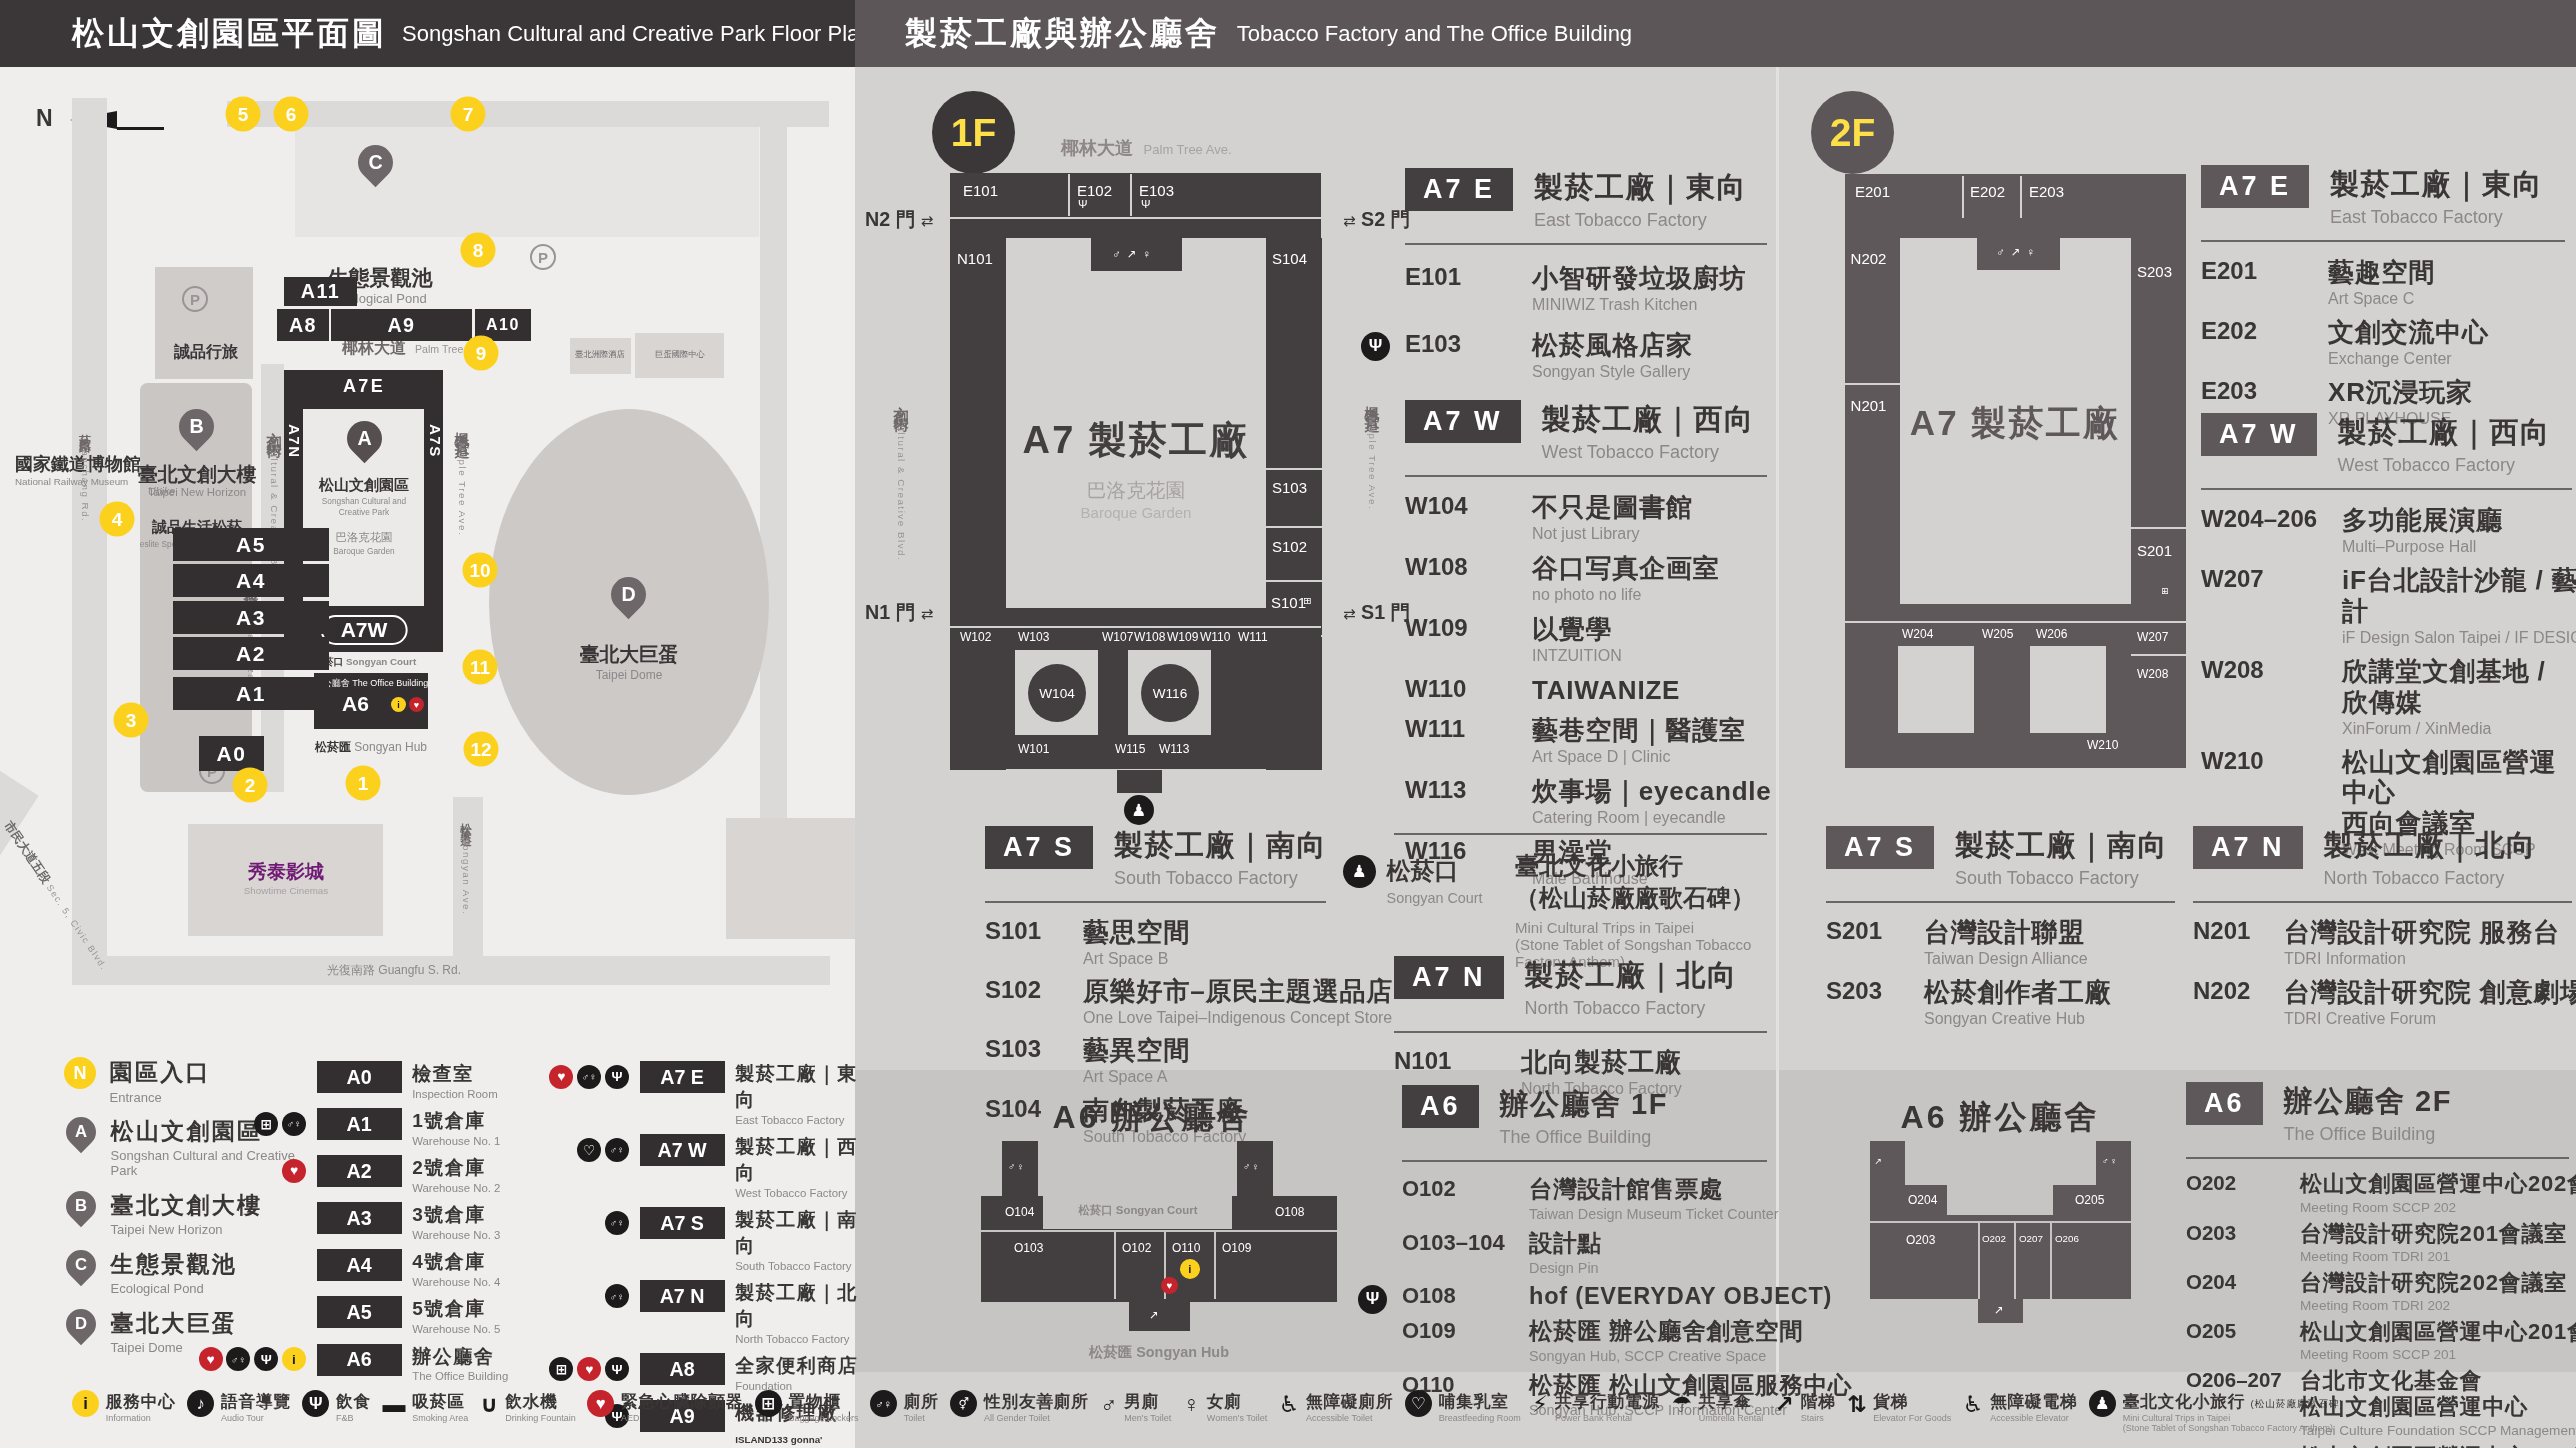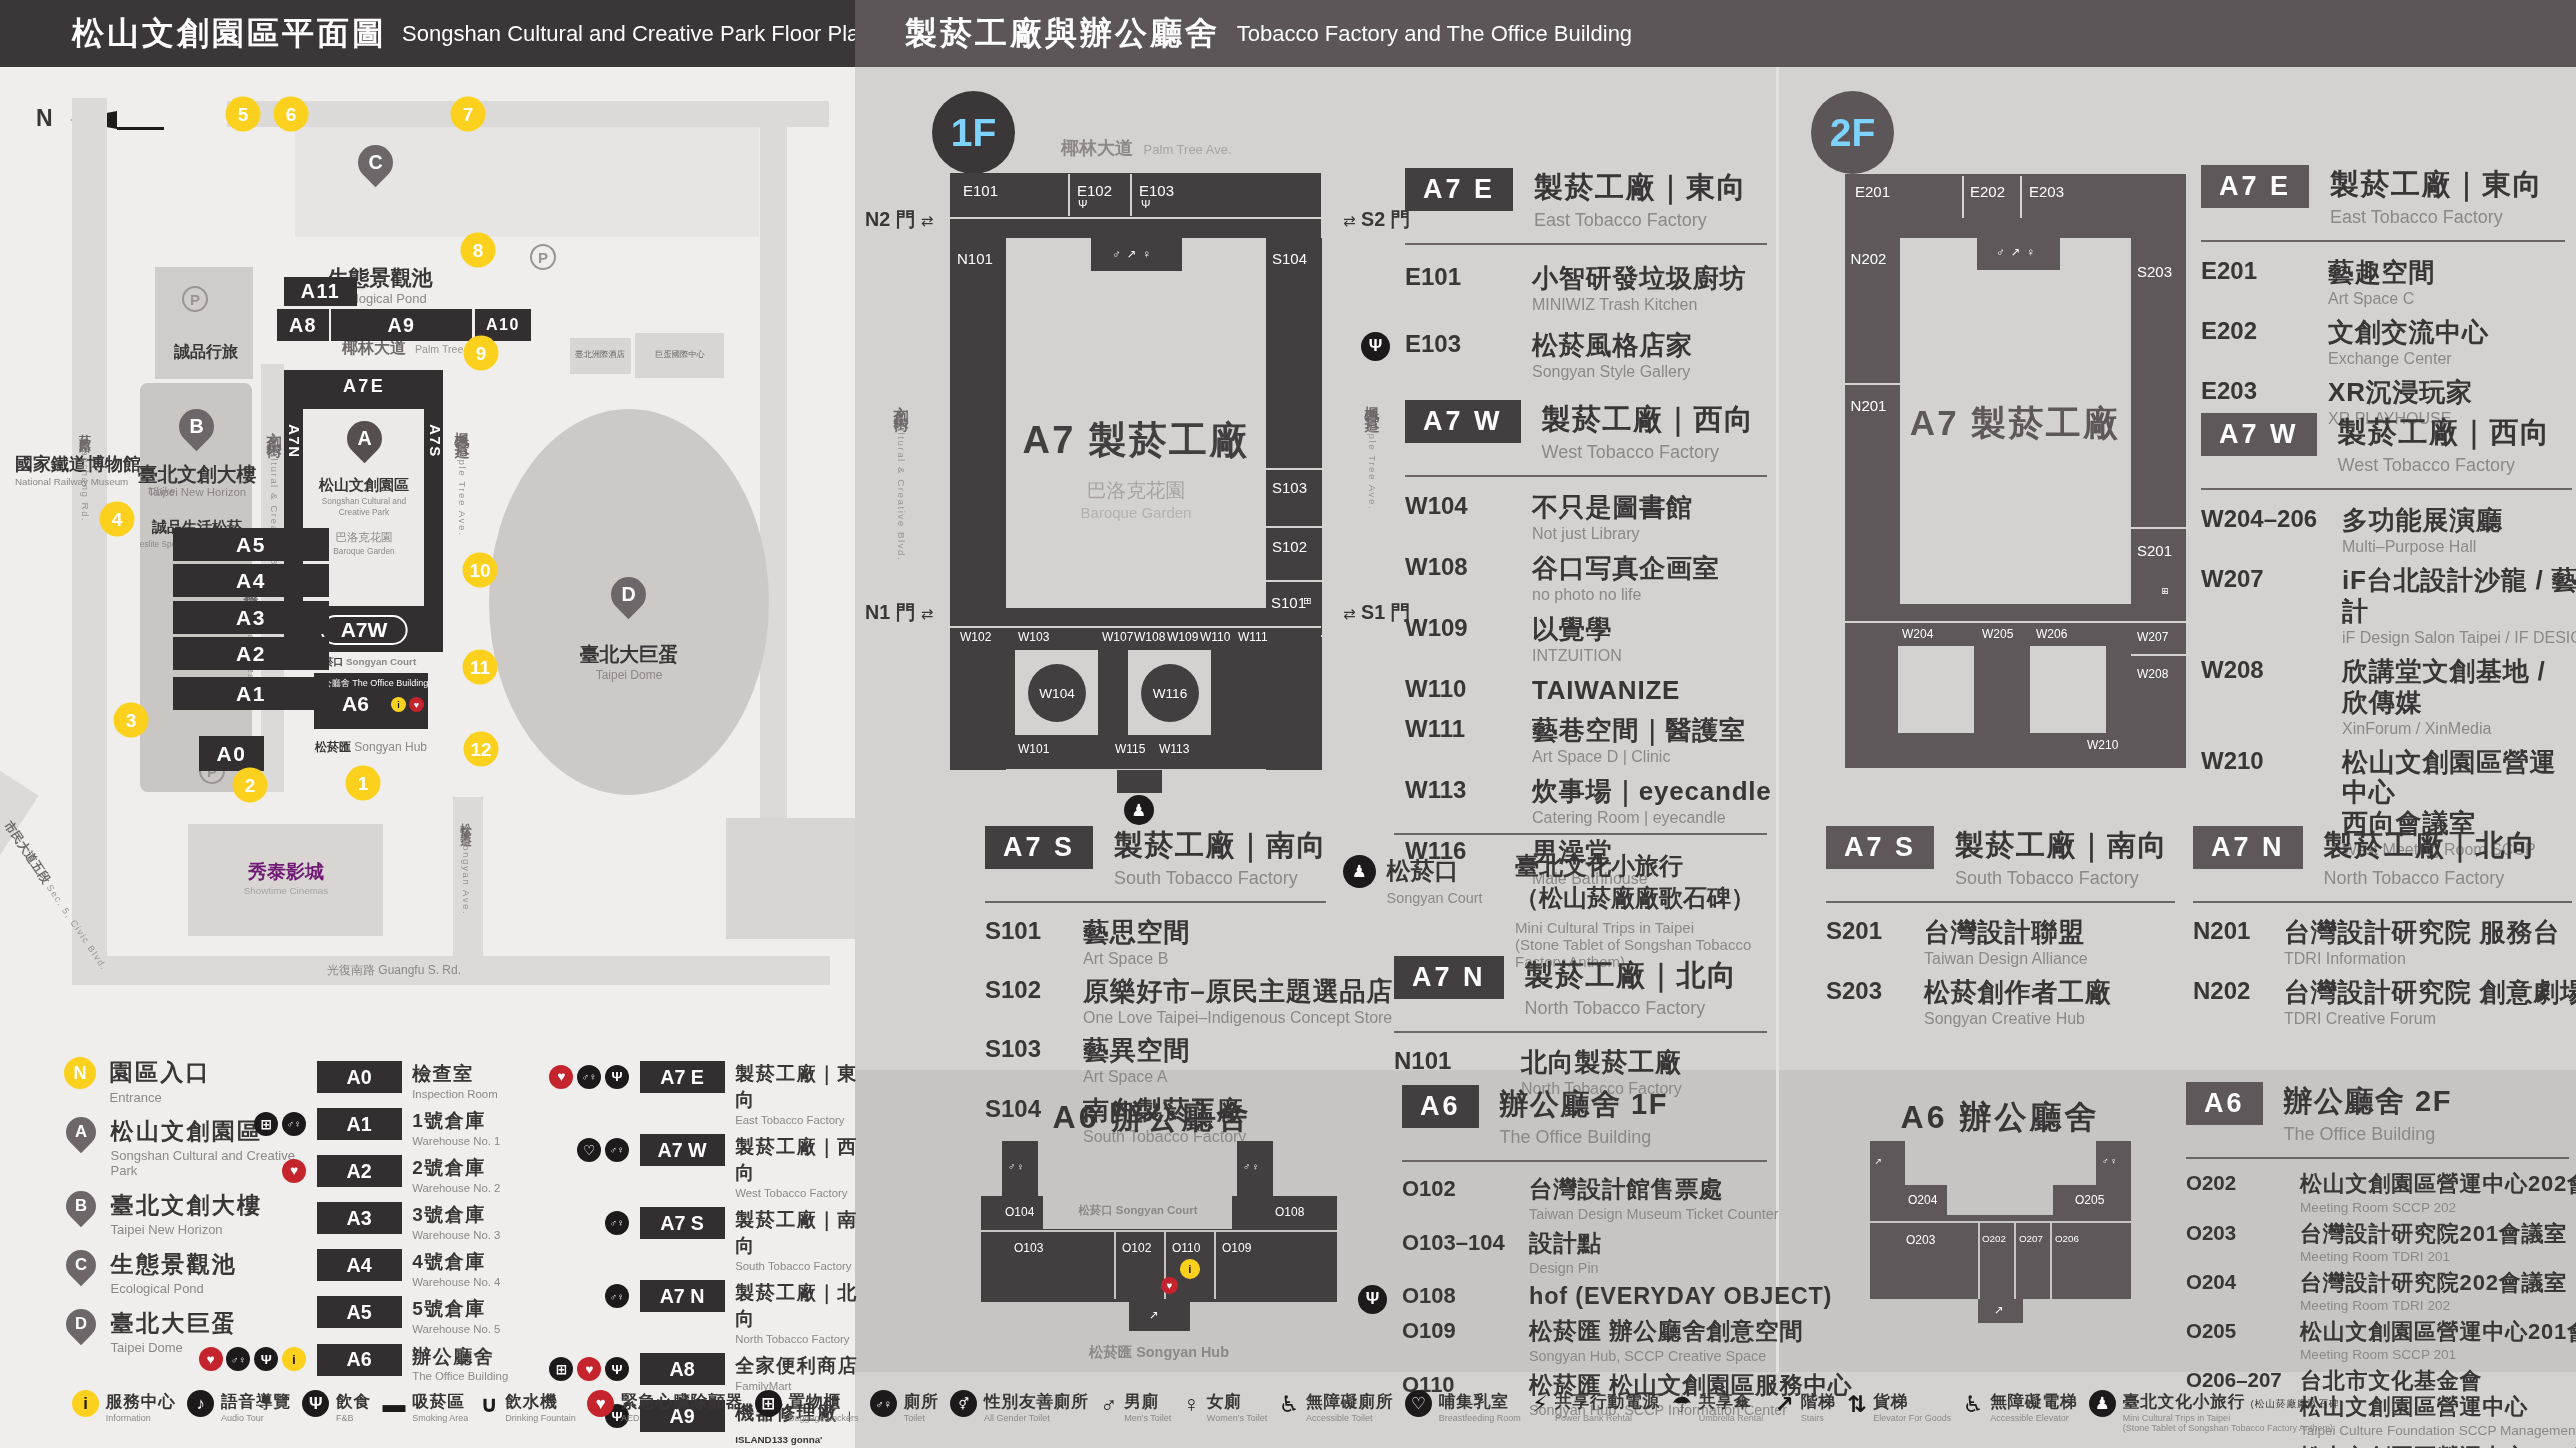--- a/index.html
+++ b/index.html
@@ -34,21 +34,21 @@
 .p2{position:absolute;background:#5f585a}
 .cutM{position:absolute;background:#d4d2d0}
 .cutB{position:absolute;background:#c7c5c3}
 .rlab{position:absolute;color:#fff;font-size:15px;white-space:nowrap}
 .rlab.sm{font-size:12px}
 .lln{position:absolute;background:#d4d2d0}
 .llnB{position:absolute;background:#c7c5c3}
 .rnd{position:absolute;border-radius:50%;display:flex;align-items:center;justify-content:center;color:#fff;font-size:13.6px}
 .gate{position:absolute;font-size:19.7px;font-weight:bold;white-space:nowrap}
 .garr{font-size:15px;font-weight:normal}
-.fbadge{position:absolute;width:83px;height:83px;border-radius:50%;color:#7dd3fc;display:flex;align-items:center;justify-content:center;font-size:39px;font-weight:bold}
+.fbadge{position:absolute;width:83px;height:83px;border-radius:50%;color:#fde047;display:flex;align-items:center;justify-content:center;font-size:39px;font-weight:bold}
 .wglyph{position:absolute;color:#fff;font-size:11.4px;letter-spacing:1.5px;white-space:nowrap}
 
 .card{position:absolute}
 .card-head{display:flex;gap:21px;align-items:flex-start;border-bottom:2.3px solid #6b6567;padding-bottom:12px}
 .chip{background:#433e40;color:#fff;font-size:27px;font-weight:bold;padding:6px 18px;letter-spacing:3px;white-space:nowrap}
 .c2 .chip{background:#5f585a}
 .ct-zh{font-size:29px;font-weight:bold;display:block;letter-spacing:1.5px;white-space:nowrap}
 .ct-en{font-size:18px;color:#8d8789;display:block;margin-top:2.3px;white-space:nowrap}
 .rooms{margin-top:18px}
 .room{position:relative;display:flex;margin-bottom:16px}
@@ -455,21 +455,21 @@
 
       <div class="lrow">
         <span class="licons">
           <span class="badge b-lockers">⊞</span>
           <span class="badge b-aed">♥</span>
           <span class="badge b-food">Ψ</span>
         </span>
         <span class="lchip">A8</span>
         <span>
           <span class="lzh2" style="display:block"><span>全家便利商店</span> </span>
-        <span class="len2" style="display:block">FamilyMart</span>
+        <span class="len2" style="display:block">Foundation</span>
         </span>
       </div>
 
       <div class="lrow">
         <span class="licons">
           <span class="badge b-food">Ψ</span>
         </span>
         <span class="lchip">A9</span>
         <span>
           <span class="lzh2" style="display:block"><span>機器修理廠</span> <span class="lbrand">｜ ISLAND133 gonna'</span></span>

